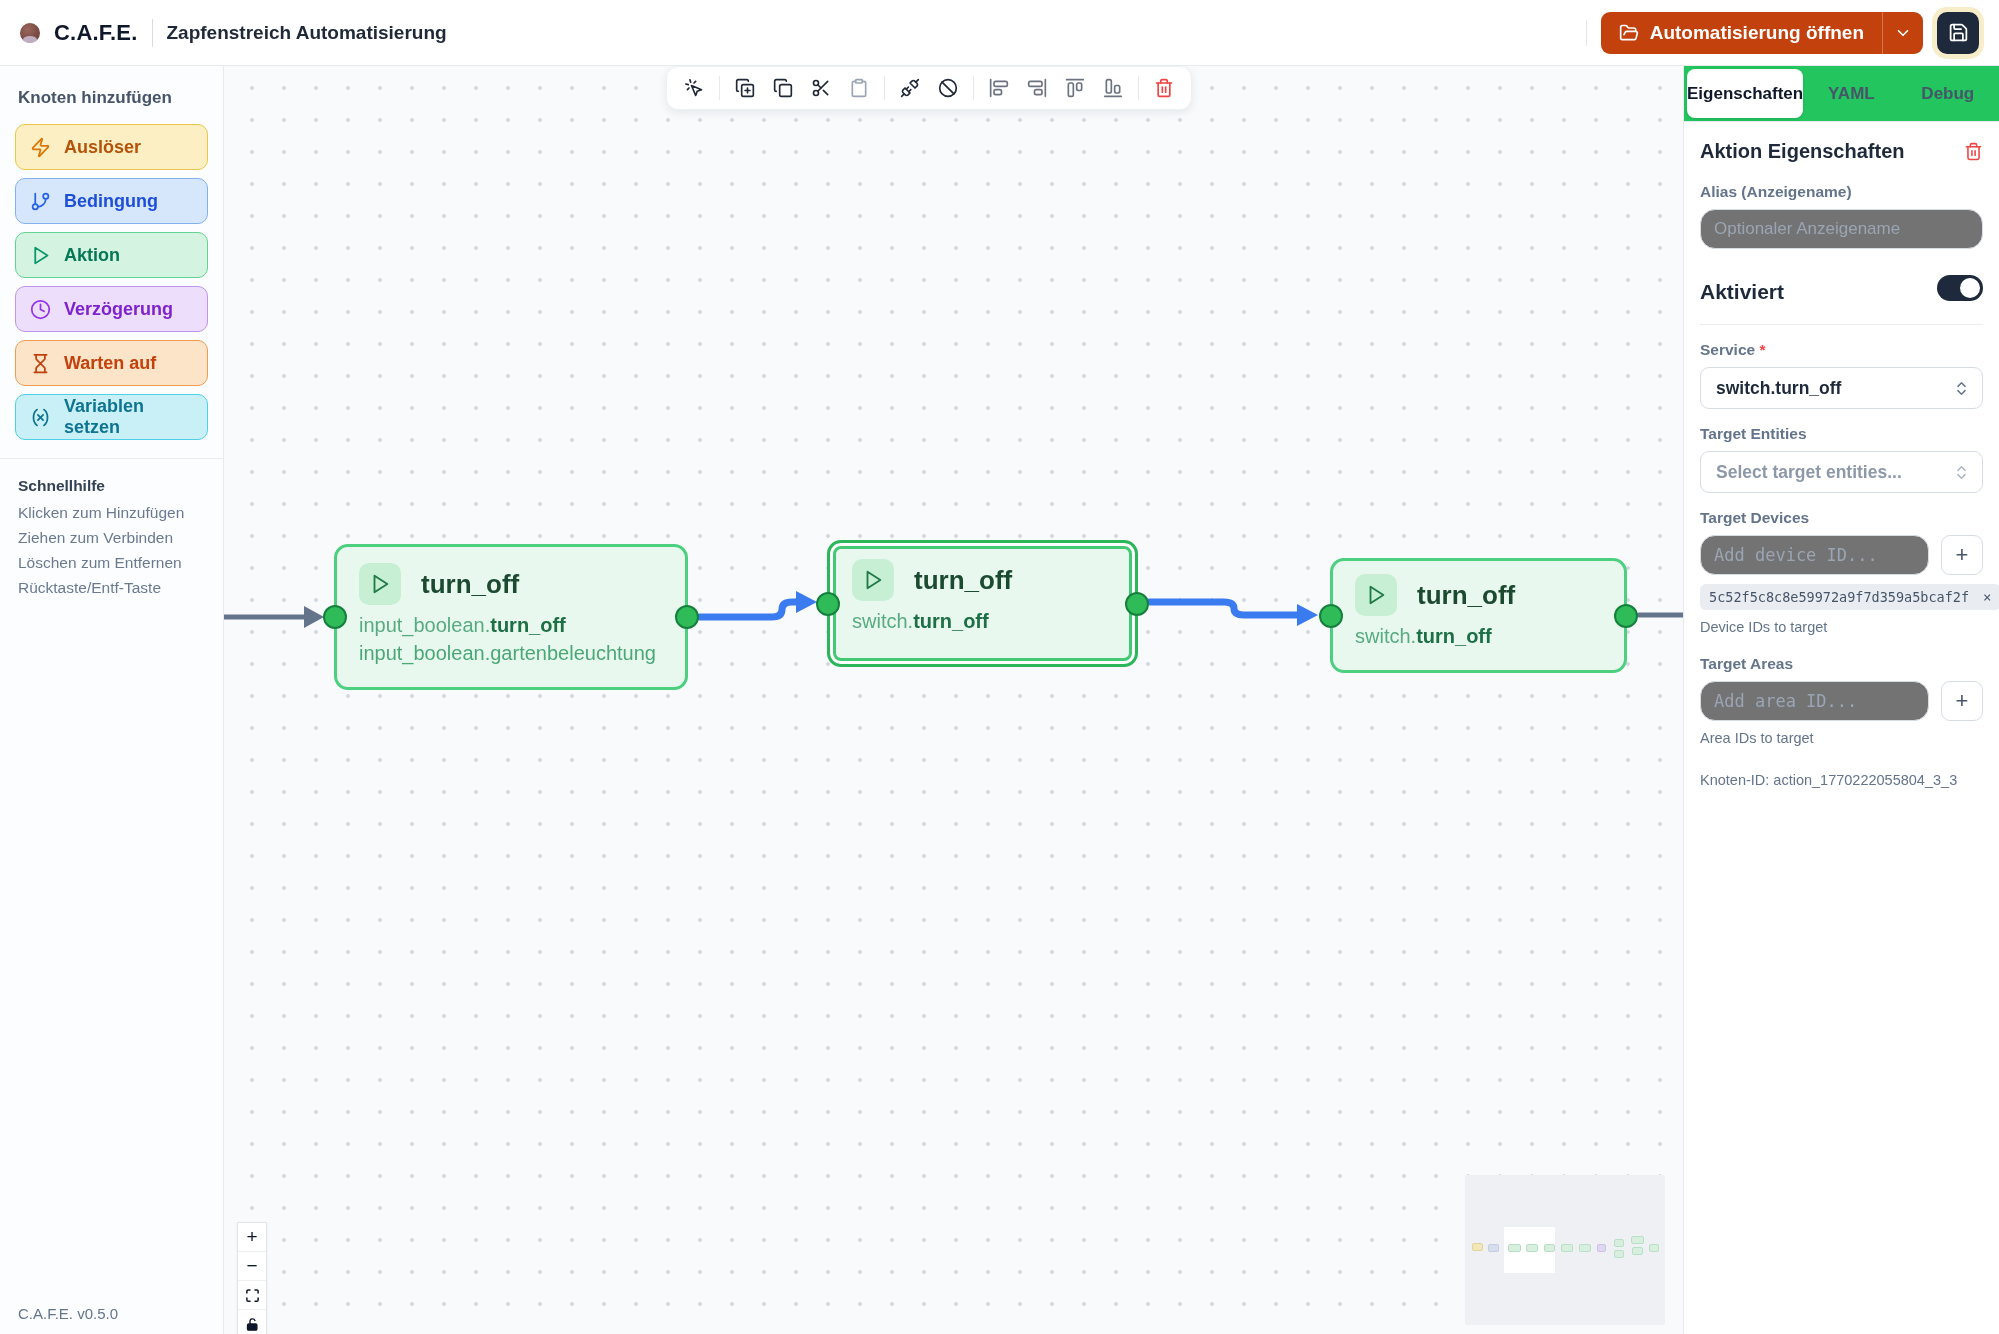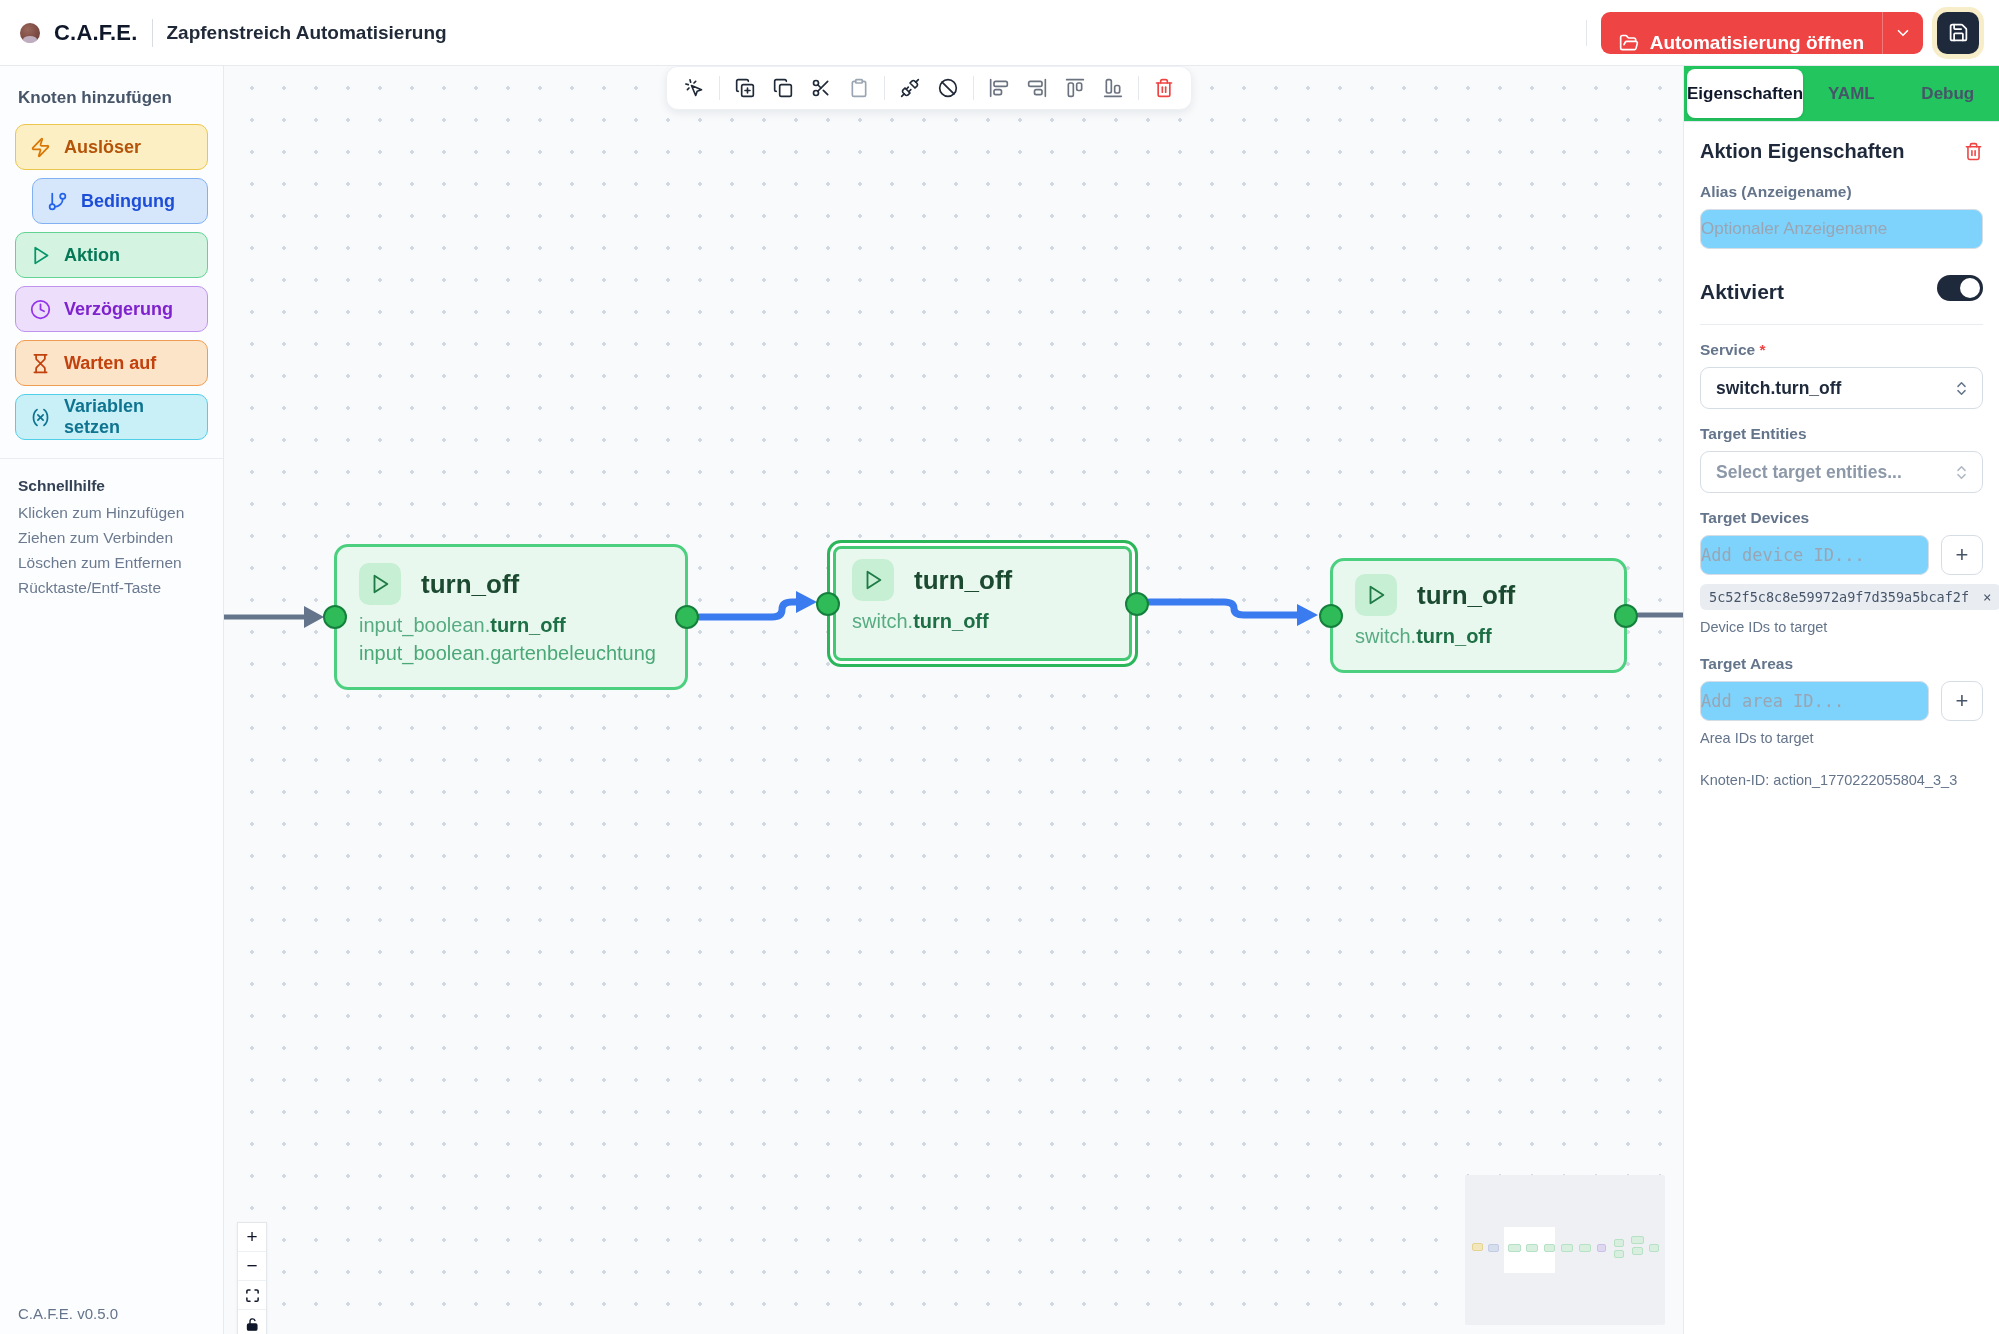--- a/index.html
+++ b/index.html
@@ -14,39 +14,39 @@
   .h-left { display:flex; align-items:center; gap:14px; }
   .logo { width:20px; height:20px; border-radius:50%; position:relative;
     background:radial-gradient(circle at 38% 32%, #9a675c 0%, #7c4b43 55%, #653b37 100%); }
   .logo::after { content:""; position:absolute; left:3px; bottom:0px; width:14px; height:7px;
     border-radius:50%; background:#cbbfd6; opacity:.85; }
   .brand { font-size:22px; font-weight:bold; color:#0f172a; letter-spacing:.2px; }
   .vdiv { width:1px; height:28px; background:#d8dde4; }
   .doc-title { font-size:19px; font-weight:bold; color:#1f2937; }
   .h-right { display:flex; align-items:center; gap:14px; }
   .hdr-sep { width:1px; height:26px; background:#e3e7ec; }
-  .open-btn { display:flex; align-items:flex-end; height:42px; background:#ef4444; color:#fff;
+  .open-btn { display:flex; align-items:center; height:42px; background:#c2410c; color:#fff;
     border-radius:9px; cursor:pointer; overflow:hidden; }
   .open-btn .seg1 { display:flex; align-items:center; gap:11px; padding:0 18px; }
   .open-btn .lbl { font-size:19px; font-weight:bold; }
   .open-btn .seg-div { width:1px; height:42px; background:rgba(255,255,255,.28); }
   .open-btn .seg2 { width:40px; height:42px; display:flex; align-items:center; justify-content:center; }
   .save-btn { width:42px; height:42px; border:none; border-radius:10px; background:#1e293b; color:#fff;
     display:flex; align-items:center; justify-content:center; cursor:pointer;
     box-shadow:0 0 0 5px #f7edc8; }
 
   
   aside { position:absolute; left:0; top:66px; width:224px; height:1268px; background:#fcfdfe;
     border-right:1px solid #e7eaee; padding:18px 15px; z-index:20; }
   .side-h { font-size:17px; font-weight:bold; color:#475569; margin:4px 0 16px 3px; }
   .nbtn { display:flex; align-items:center; gap:13px; height:46px; border-radius:10px;
     border:1.5px solid; padding:0 14px; margin-bottom:8px; font-size:18px; font-weight:bold; cursor:pointer; }
   .nbtn svg { flex:0 0 auto; }
   .nb-trigger  { background:#fcefc3; border-color:#ecc64a; color:#b45309; }
-  .nb-cond     { background:#d7e7fb; border-color:#82b1f2; color:#1d4ed8;margin-left:17px; }
+  .nb-cond     { background:#d7e7fb; border-color:#82b1f2; color:#1d4ed8; }
   .nb-action   { background:#d5f3e1; border-color:#62d392; color:#047857; }
   .nb-delay    { background:#eddffb; border-color:#bf94ee; color:#7e22ce; }
   .nb-wait     { background:#fce4c9; border-color:#f09c53; color:#c2410c; }
   .nb-var      { background:#c9eff7; border-color:#4fd0e8; color:#0e7490; }
   .side-div { height:1px; background:#e9edf2; margin:18px -15px 0; }
   .help-h { font-size:15.5px; font-weight:bold; color:#334155; margin:18px 0 8px 3px; }
   .help-item { font-size:15.5px; color:#6b7a90; margin:0 0 5px 3px; line-height:1.3; }
   .version { position:absolute; left:18px; bottom:12px; font-size:15px; color:#64748b; }
 
   
@@ -106,22 +106,22 @@
   .tabs { display:flex; background:#22c55e; border-bottom:1px solid #e2e8f0; padding:3px; height:56px; }
   .tab { flex:1; display:flex; align-items:center; justify-content:center; font-size:17px;
     font-weight:bold; color:#475569; cursor:pointer; border-radius:8px; }
   .tab.active { background:#fff; color:#0f172a; box-shadow:0 1px 3px rgba(15,23,42,.12); }
   .pbody { padding:18px 16px; }
   .phead-row { display:flex; align-items:center; justify-content:space-between; margin-bottom:20px; }
   .phead { font-size:20px; font-weight:bold; color:#1e293b; }
   .icon-btn { border:none; background:transparent; cursor:pointer; display:flex; align-items:center; color:#ef4444; }
   .flabel { font-size:15.5px; font-weight:bold; color:#64748b; margin:16px 0 8px; }
   .req { color:#ef4444; }
-  .tinput { width:100%; height:40px; border:1px solid #d7dde5; border-radius:9px; padding:0 0;
-    font-size:17px; color:#1e293b; background:#7dd3fc; outline:none; }
+  .tinput { width:100%; height:40px; border:1px solid #d7dde5; border-radius:15px; padding:0 13px;
+    font-size:17px; color:#1e293b; background:#737373; outline:none; }
   .tinput::placeholder { color:#9aa5b4; }
   .mono, .mono::placeholder { font-family:"DejaVu Sans Mono","Liberation Mono",monospace; }
   .toggle-row { display:flex; align-items:center; justify-content:space-between; margin:22px 0 4px; }
   .blabel { font-size:21px; font-weight:bold; color:#1e293b;margin-top:9px; }
   .toggle { width:46px; height:26px; border-radius:13px; background:#1e293b; position:relative; cursor:pointer; }
   .toggle .knob { position:absolute; right:3px; top:3px; width:20px; height:20px; border-radius:50%; background:#fff; }
   .pdiv { height:1px; background:#e9edf2; margin:20px 0 4px; }
   .select { display:flex; align-items:center; justify-content:space-between; height:42px;
     border:1px solid #d7dde5; border-radius:9px; padding:0 12px; cursor:pointer; background:#fff; }
   .select .val { font-size:17.5px; font-weight:bold; color:#1e293b; padding-left:3px; }

